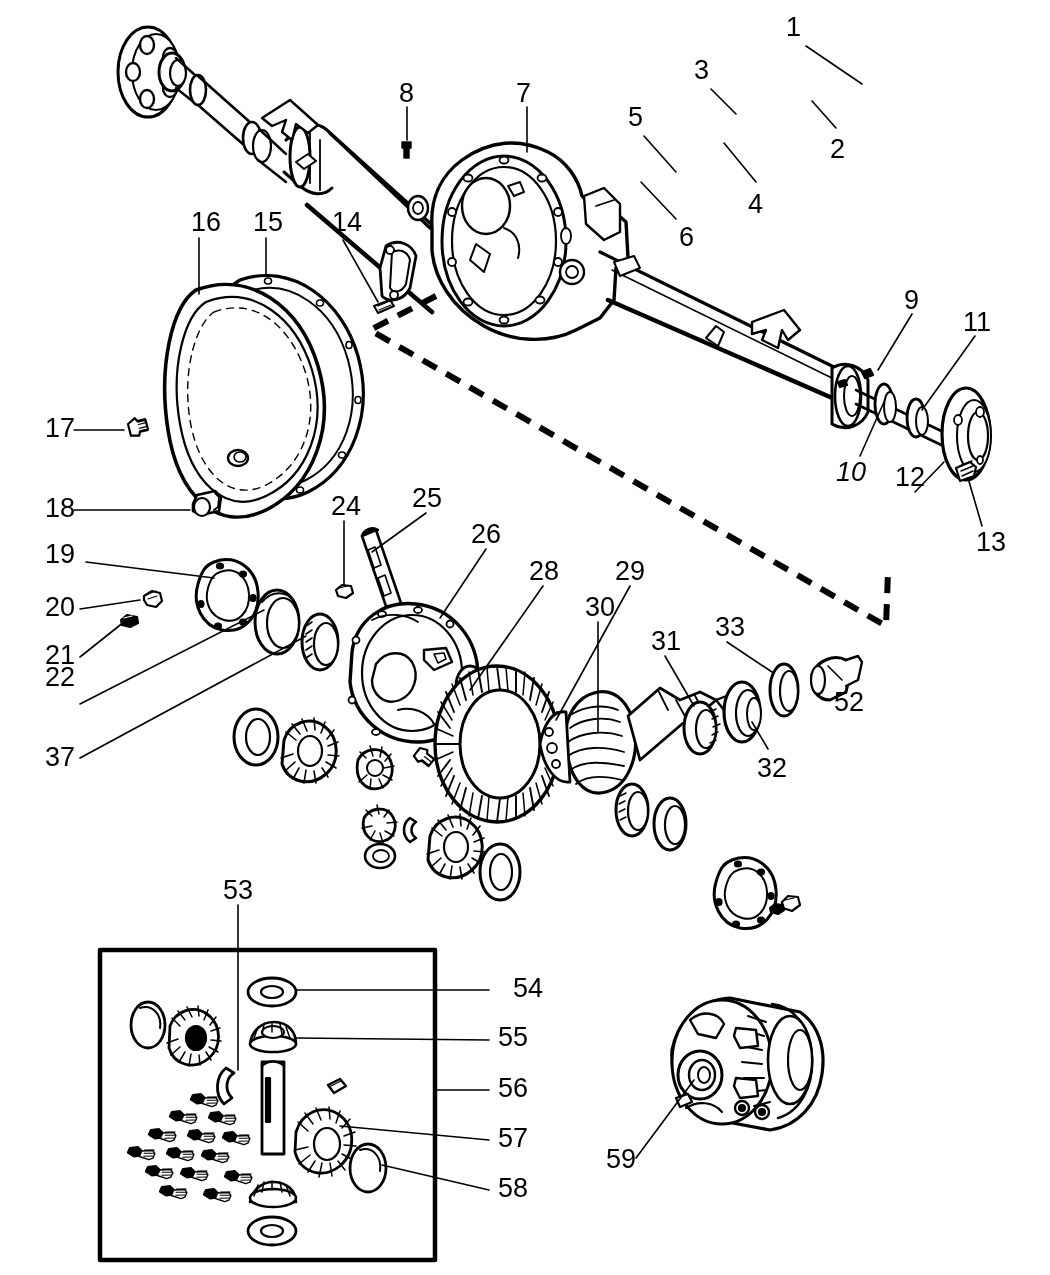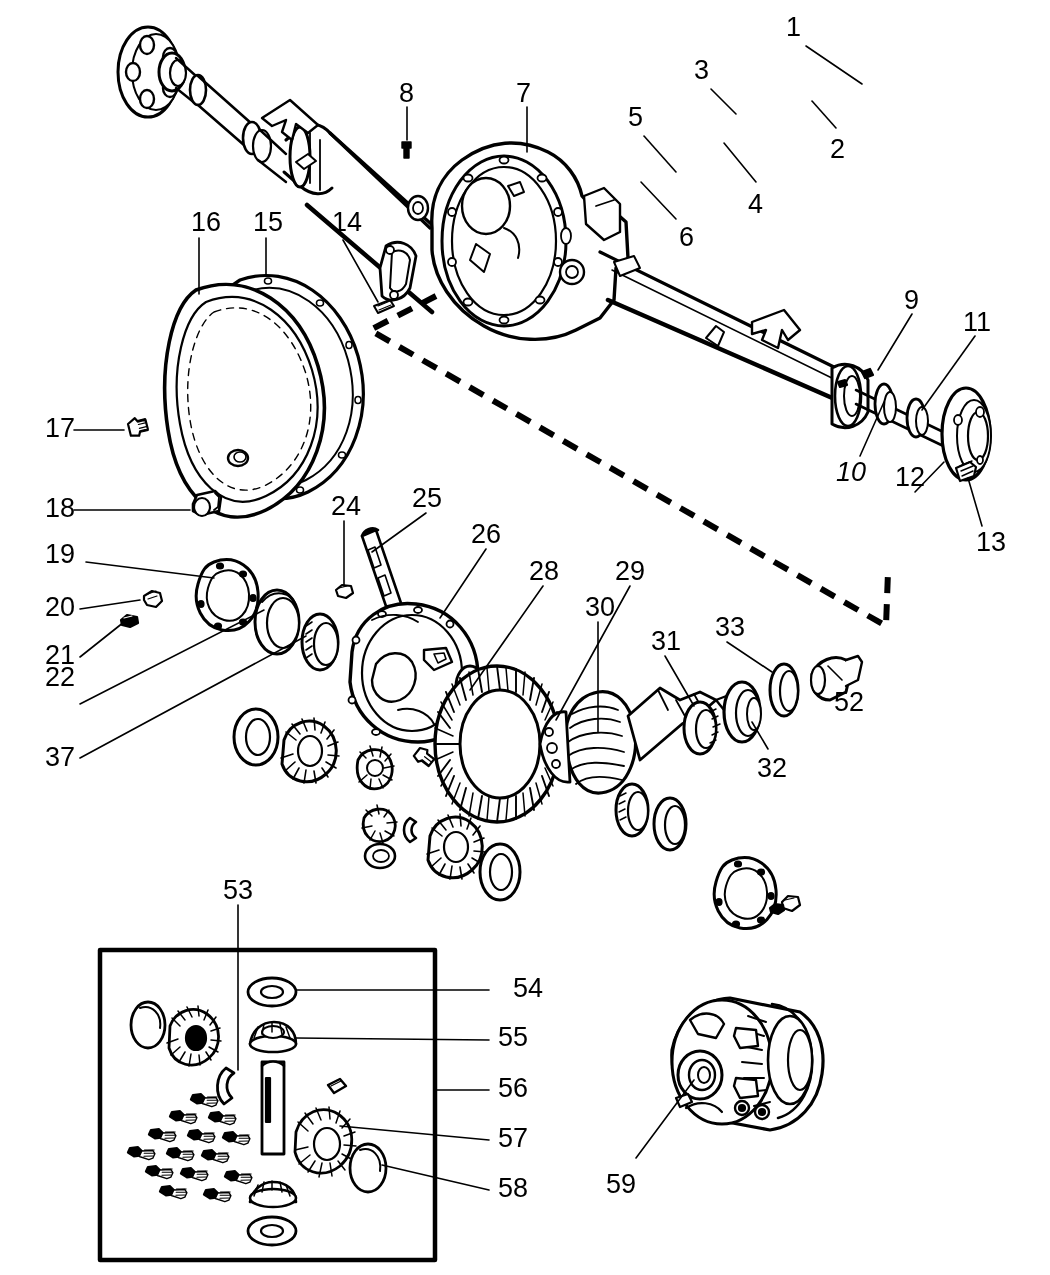--- a/index.html
+++ b/index.html
@@ -613,15 +613,15 @@
   <div class="callout" style="left:651px;top:628px;">31</div>
   <div class="callout" style="left:757px;top:755px;">32</div>
   <div class="callout" style="left:715px;top:614px;">33</div>
   <div class="callout" style="left:834px;top:689px;">52</div>
   <div class="callout" style="left:223px;top:877px;">53</div>
   <div class="callout" style="left:513px;top:975px;">54</div>
   <div class="callout" style="left:498px;top:1024px;">55</div>
   <div class="callout" style="left:498px;top:1075px;">56</div>
   <div class="callout" style="left:498px;top:1125px;">57</div>
   <div class="callout" style="left:498px;top:1175px;">58</div>
-  <div class="callout" style="left:606px;top:1146px;margin-top:25px;">59</div>
+  <div class="callout" style="left:606px;top:1146px;">59</div>
 
 </div>
 
 </body></html>

